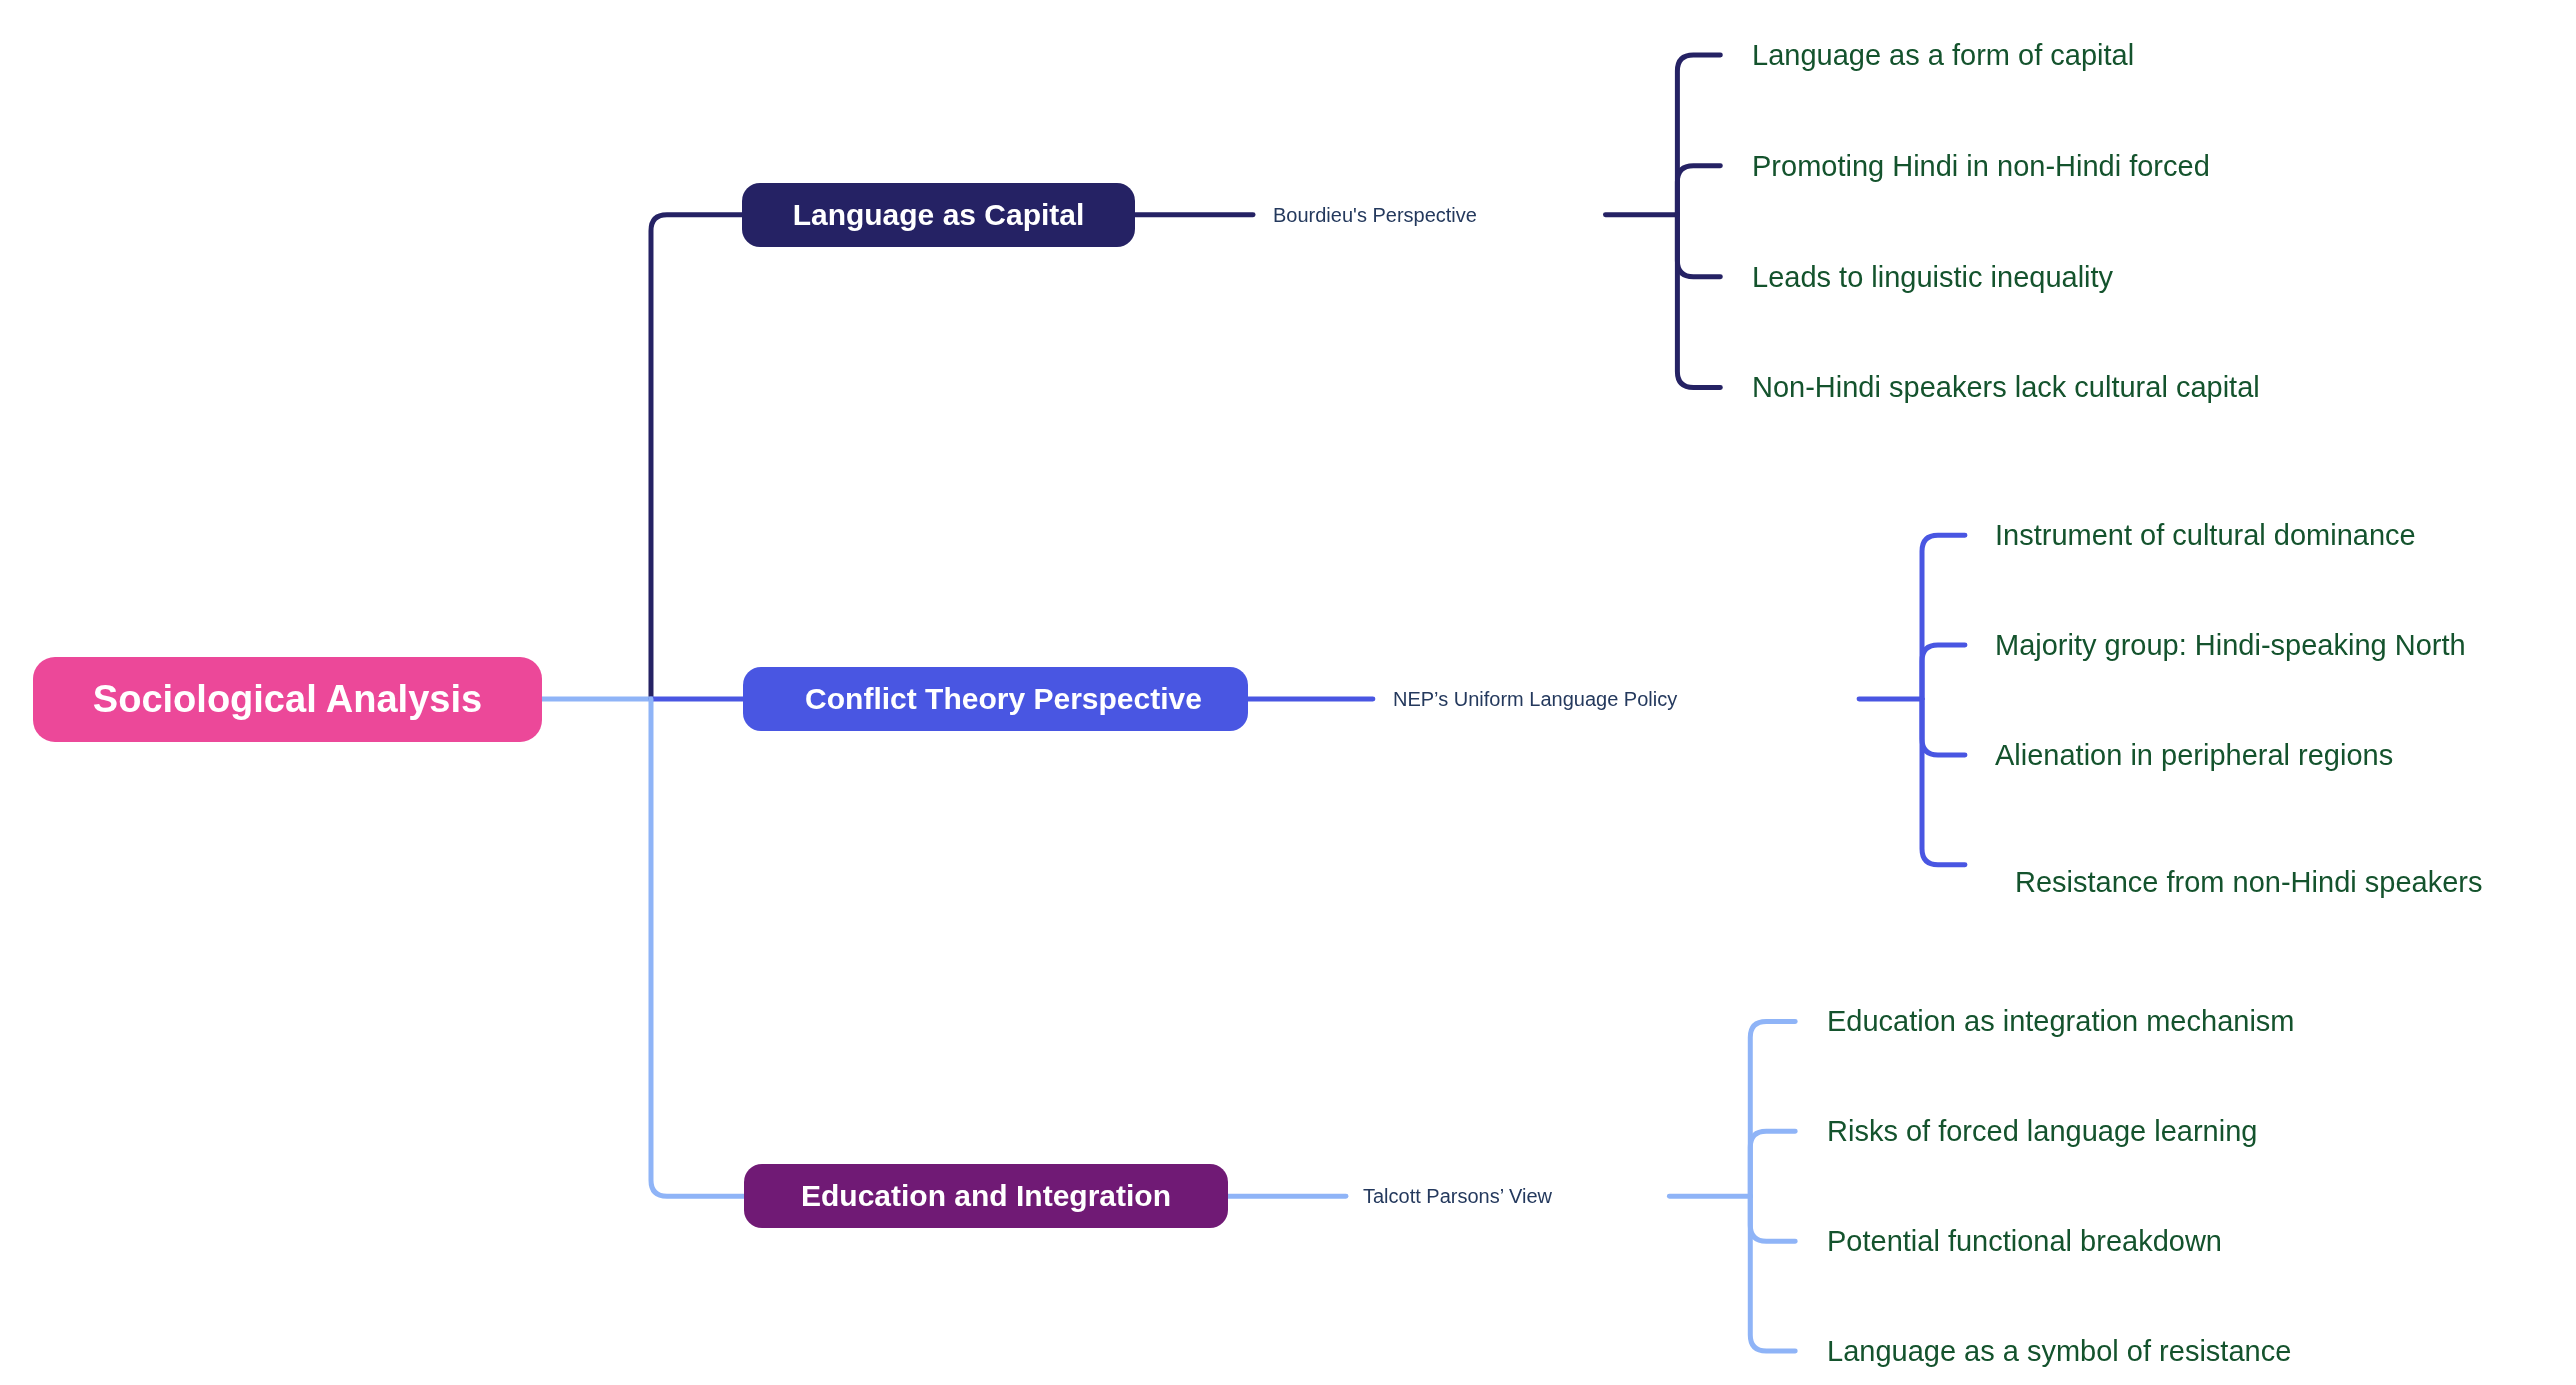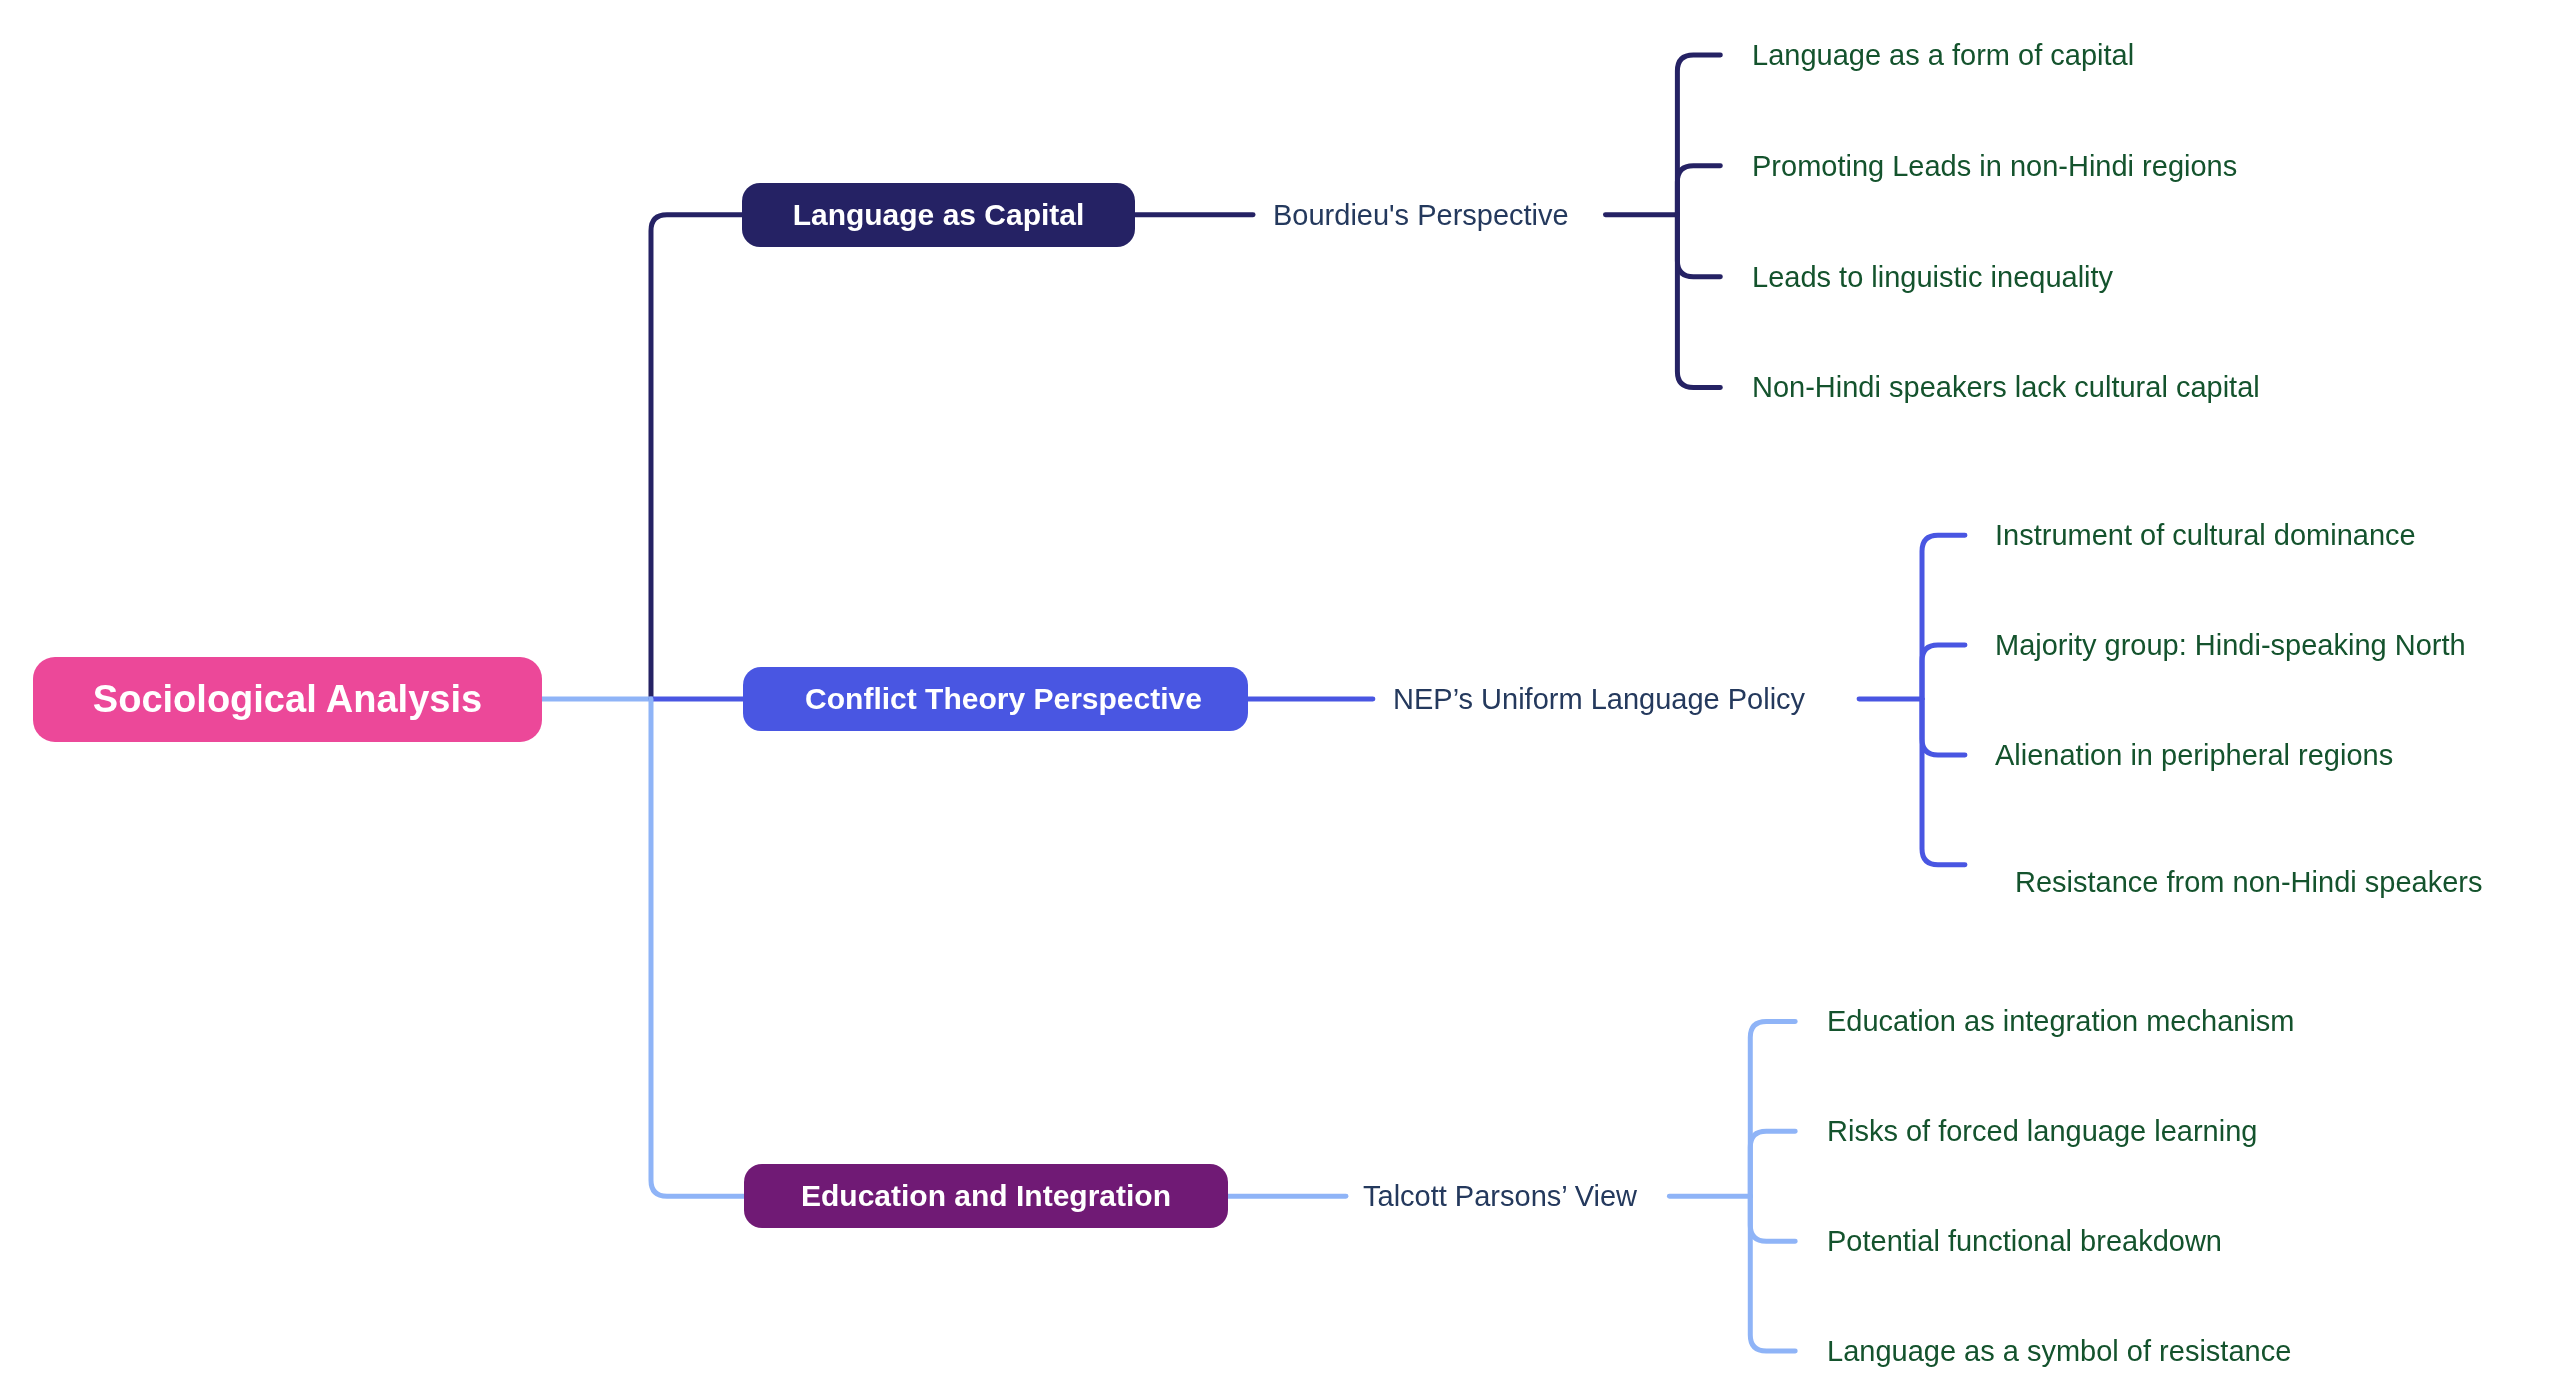--- a/index.html
+++ b/index.html
@@ -17,21 +17,21 @@
     display:flex;align-items:center;justify-content:center;
     color:#ffffff;font-weight:700;
     border-radius:18px;
     box-sizing:border-box;
     white-space:nowrap;
   }
   .node-root{font-size:38px;border-radius:22px;}
   .node-branch{font-size:30px;}
   .sublabel{
     position:absolute;
-    font-size:29px;color:#24395d;
+    font-size:20px;color:#24395d;
     white-space:nowrap;
     transform:translateY(-50%);
   }
   .leaf{
     position:absolute;
     font-size:29px;color:#14532d;
     white-space:nowrap;
     transform:translateY(-50%);
   }
 </style>
@@ -69,21 +69,21 @@
     <path d="M 1753 1198 L 1753 1149 Q 1753 1133 1769 1133 L 1798 1133" stroke="#8fb4f7"></path>
     <path d="M 1753 1198 L 1753 1227 Q 1753 1243 1769 1243 L 1798 1243" stroke="#8fb4f7"></path>
     <path d="M 1753 1198 L 1753 1337 Q 1753 1353 1769 1353 L 1798 1353" stroke="#8fb4f7"></path>
   </svg>
 
   <div class="node node-root" style="left: 33px; top: 657px; width: 509px; height: 85px; background-color: #ec4899;">Sociological Analysis</div>
 
   <div class="node node-branch" style="left: 742px; top: 183px; width: 393px; height: 64px; background-color: rgb(37, 34, 100);">Language as Capital</div>
   <div class="sublabel" style="left:1273px;top:215px;">Bourdieu's Perspective</div>
   <div class="leaf" style="left:1752px;top:55px;">Language as a form of capital</div>
-  <div class="leaf" style="left:1752px;top:166px;">Promoting Leads in non-Hindi regions</div>
+  <div class="leaf" style="left:1752px;top:166px;">Promoting Hindi in non-Hindi forced</div>
   <div class="leaf" style="left:1752px;top:277px;">Leads to linguistic inequality</div>
   <div class="leaf" style="left:1752px;top:387px;">Non-Hindi speakers lack cultural capital</div>
 
   <div class="node node-branch" style="left: 743px; top: 667px; width: 505px; height: 64px; background-color: rgb(73, 86, 226); padding-left: 16px;">Conflict Theory Perspective</div>
   <div class="sublabel" style="left:1393px;top:699px;">NEP’s Uniform Language Policy</div>
   <div class="leaf" style="left:1995px;top:535px;">Instrument of cultural dominance</div>
   <div class="leaf" style="left:1995px;top:645px;">Majority group: Hindi-speaking North</div>
   <div class="leaf" style="left:1995px;top:755px;">Alienation in peripheral regions</div>
   <div class="leaf" style="left:1995px;top:882px;margin-left:20px;">Resistance from non-Hindi speakers</div>
 

